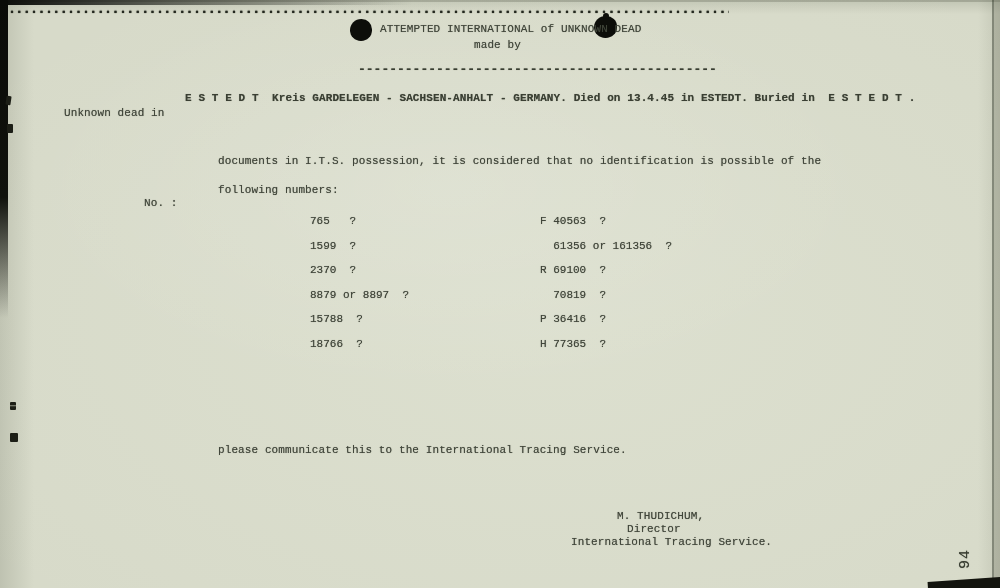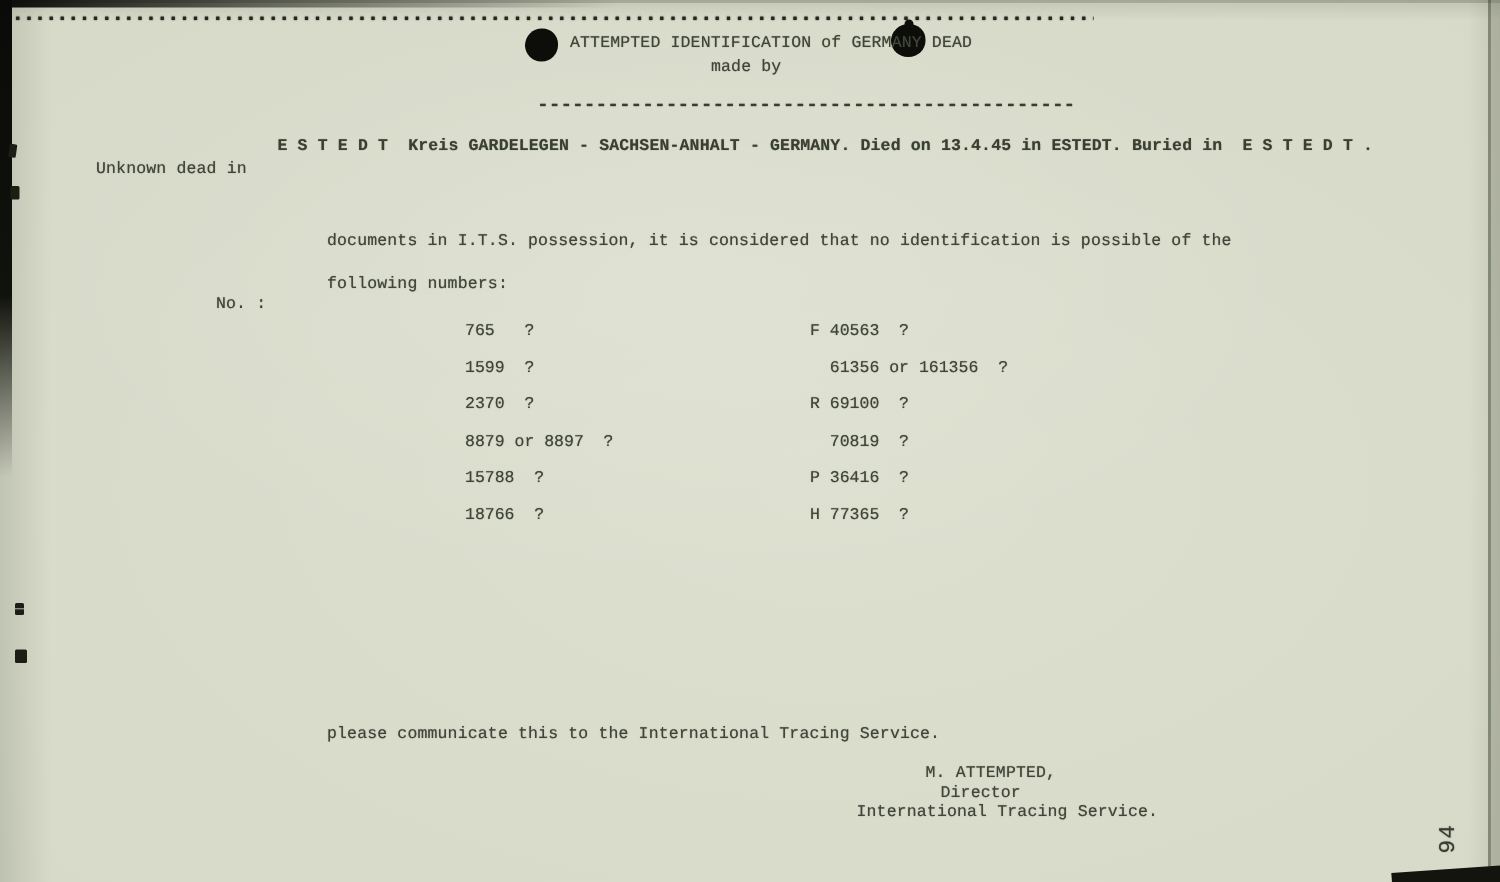--- a/index.html
+++ b/index.html
@@ -47,21 +47,21 @@
   .p1{left:218px;top:142px;}
   .p2{left:218px;top:155px;}
   .p3{left:218px;top:184px;text-align:center;}
   .nolabel{left:144px;top:197px;}
   .numcol{position:absolute;top:195px;margin-top:20px;}
   .numcol.left{left:310px;}
   .numcol.right{left:540px;}
   .num-row{height:13px;line-height:13px;margin-bottom:11.6px;font-size:11px;white-space:pre;
            text-shadow:0 0 0.7px rgba(62,67,54,0.65);}
   .c1{left:218px;top:449px;}
-  .c2{left:218px;top:484px;}
+  .c2{left:218px;top:444px;}
   .sig-name{left:617px;top:510px;}
   .sig-title{left:627px;top:523px;}
   .sig-org{left:571px;top:536px;}
   
   .left-edge{position:absolute;left:0;top:0;width:8px;height:318px;
              background:linear-gradient(180deg,#0a0b08 0%,#10120c 62%,rgba(16,18,12,0) 100%);}
   .top-edge{position:absolute;left:0;top:0;width:430px;height:5px;
             background:linear-gradient(90deg,#0b0c09 0%,rgba(14,16,11,0.55) 40%,rgba(14,16,11,0) 96%);}
   .top-hairline{position:absolute;left:0;top:0;width:1000px;height:2px;background:rgba(70,76,60,0.25);}
   .right-line{position:absolute;left:992px;top:0;width:2px;height:588px;background:rgba(45,52,38,0.45);}
@@ -87,21 +87,21 @@
   <div class="bottom-right"></div>
 
   <div class="blot blot1"></div>
   <div class="blot blot2"></div>
 
   <div class="mark mark1"></div>
   <div class="mark mark2"></div>
   <div class="mark mark3"></div>
   <div class="mark mark4"></div>
 
-  <div class="t hdr1">ATTEMPTED IDENTIFICATION of GERMANY DEAD</div>
+  <div class="t hdr1">ATTEMPTED INTERNATIONAL of UNKNOWN DEAD</div>
   <div class="t hdr2">made by</div>
   <div class="t hdr-underline">----------------------------------------------</div>
 
   <div class="t loc">E S T E D T  Kreis GARDELEGEN - SACHSEN-ANHALT - GERMANY. Died on 13.4.45 in ESTEDT. Buried in  E S T E D T .</div>
   <div class="t unknown">Unknown dead in</div>
   <div class="dotfill">............................................................................................................</div>
 
   <div class="t para p2">documents in I.T.S. possession, it is considered that no identification is possible of the</div>
   <div class="t para p3">following numbers:</div>
 
@@ -118,19 +118,19 @@
     <div class="num-row">F 40563  ?</div>
     <div class="num-row">  61356 or 161356  ?</div>
     <div class="num-row">R 69100  ?</div>
     <div class="num-row">  70819  ?</div>
     <div class="num-row">P 36416  ?</div>
     <div class="num-row">H 77365  ?</div>
   </div>
 
   <div class="t para c2">please communicate this to the International Tracing Service.</div>
 
-  <div class="t sig-name">M. ATTEMPTED,</div>
+  <div class="t sig-name">M. THUDICHUM,</div>
   <div class="t sig-title">Director</div>
   <div class="t sig-org">International Tracing Service.</div>
 
   <div class="pagenum">94</div>
 
 </div>
 
 </body></html>

